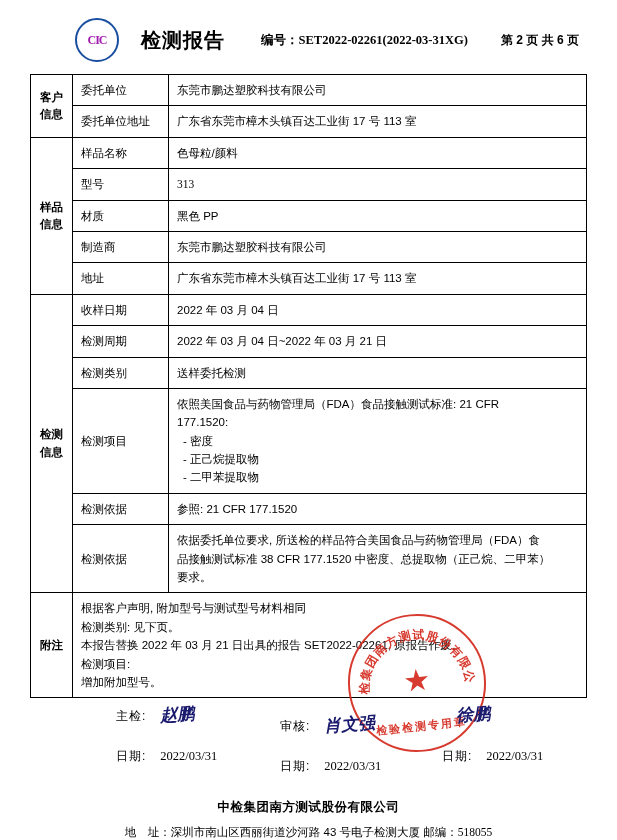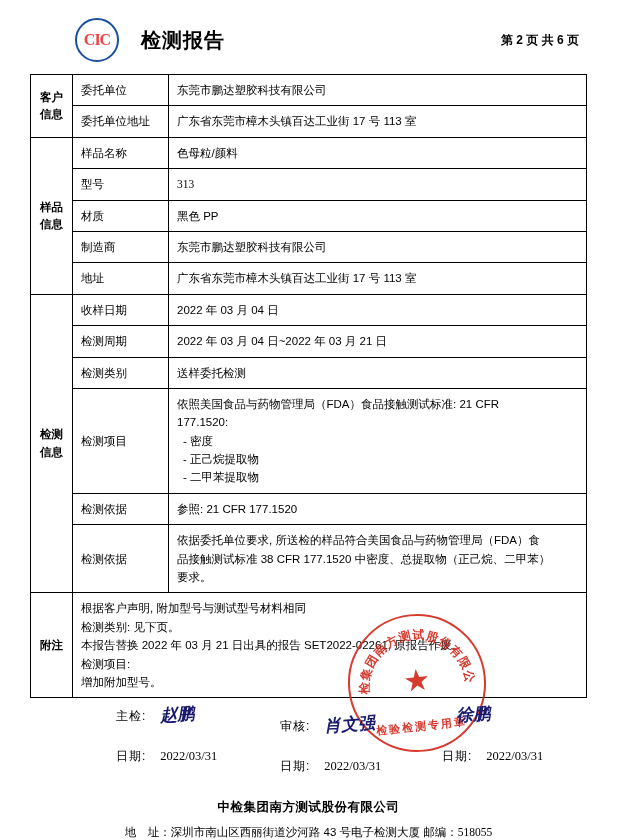--- a/index.html
+++ b/index.html
@@ -34,23 +34,23 @@
     height: 40px;
     border-radius: 50%;
     border: 2px solid #1a4fa0;
     display: flex;
     align-items: center;
     justify-content: center;
     flex: 0 0 auto;
     margin-left: 45px;
   }
   .logo-inner {
-    font-size: 16px;
-    font-weight: bold;
-    color: #ef4444;
+    font-size: 12px;
+    font-weight: bold;
+    color: #a21caf;
     letter-spacing: -1px;
     font-family: "Liberation Serif", serif;
   }
   .hdr-title {
     font-size: 20px;
     font-weight: bold;
     margin-left: 22px;
     letter-spacing: 1px;
   }
   .hdr-code {
@@ -221,20 +221,23 @@
 </head>
 <body>
 
 <div class="page">
 
   <div class="header">
     <div class="logo">
       <span class="logo-inner">CIC</span>
     </div>
     <div class="hdr-title">检测报告</div>
+    <div class="hdr-code">
+      <span class="lbl">编号：</span><span>SET2022-02261(2022-03-31XG)</span>
+    </div>
     <div class="hdr-page">第 2 页 共 6 页</div>
   </div>
 
   <table class="main">
     <colgroup>
       <col style="width:42px">
       <col style="width:96px">
       <col>
     </colgroup>
     <tbody>

